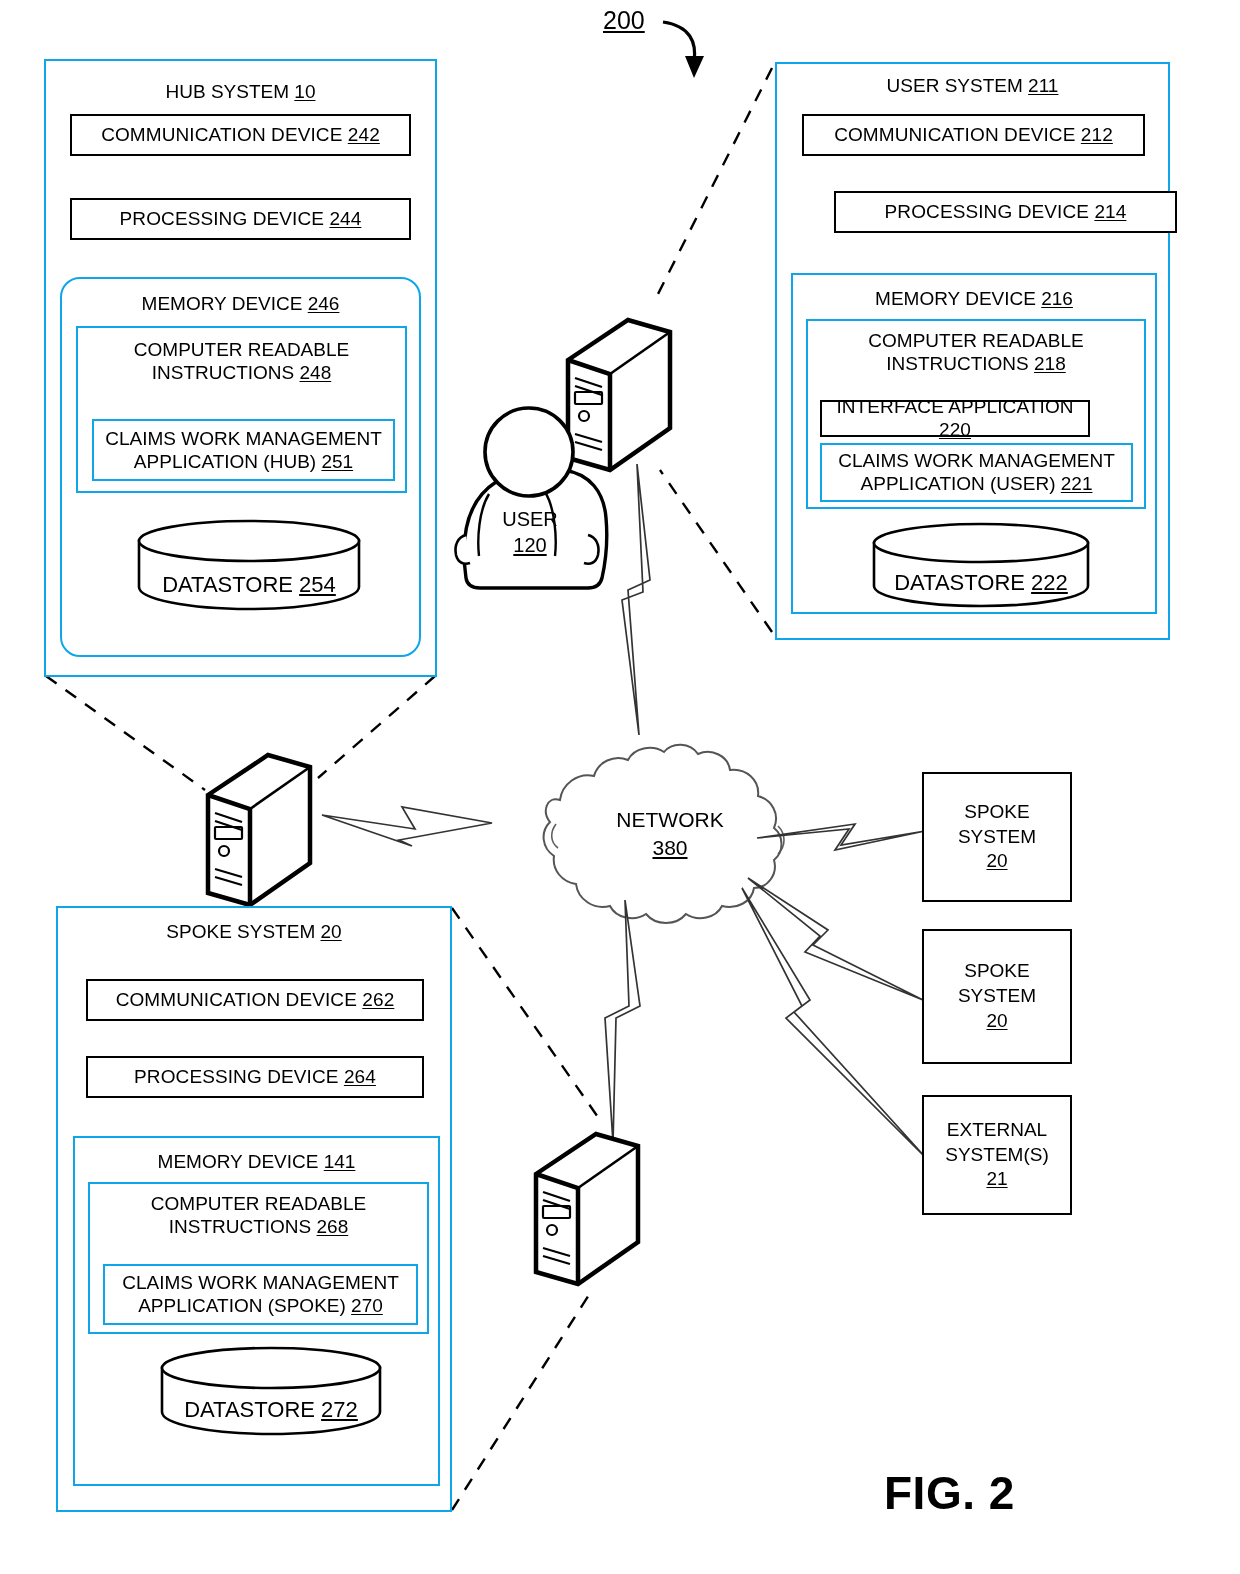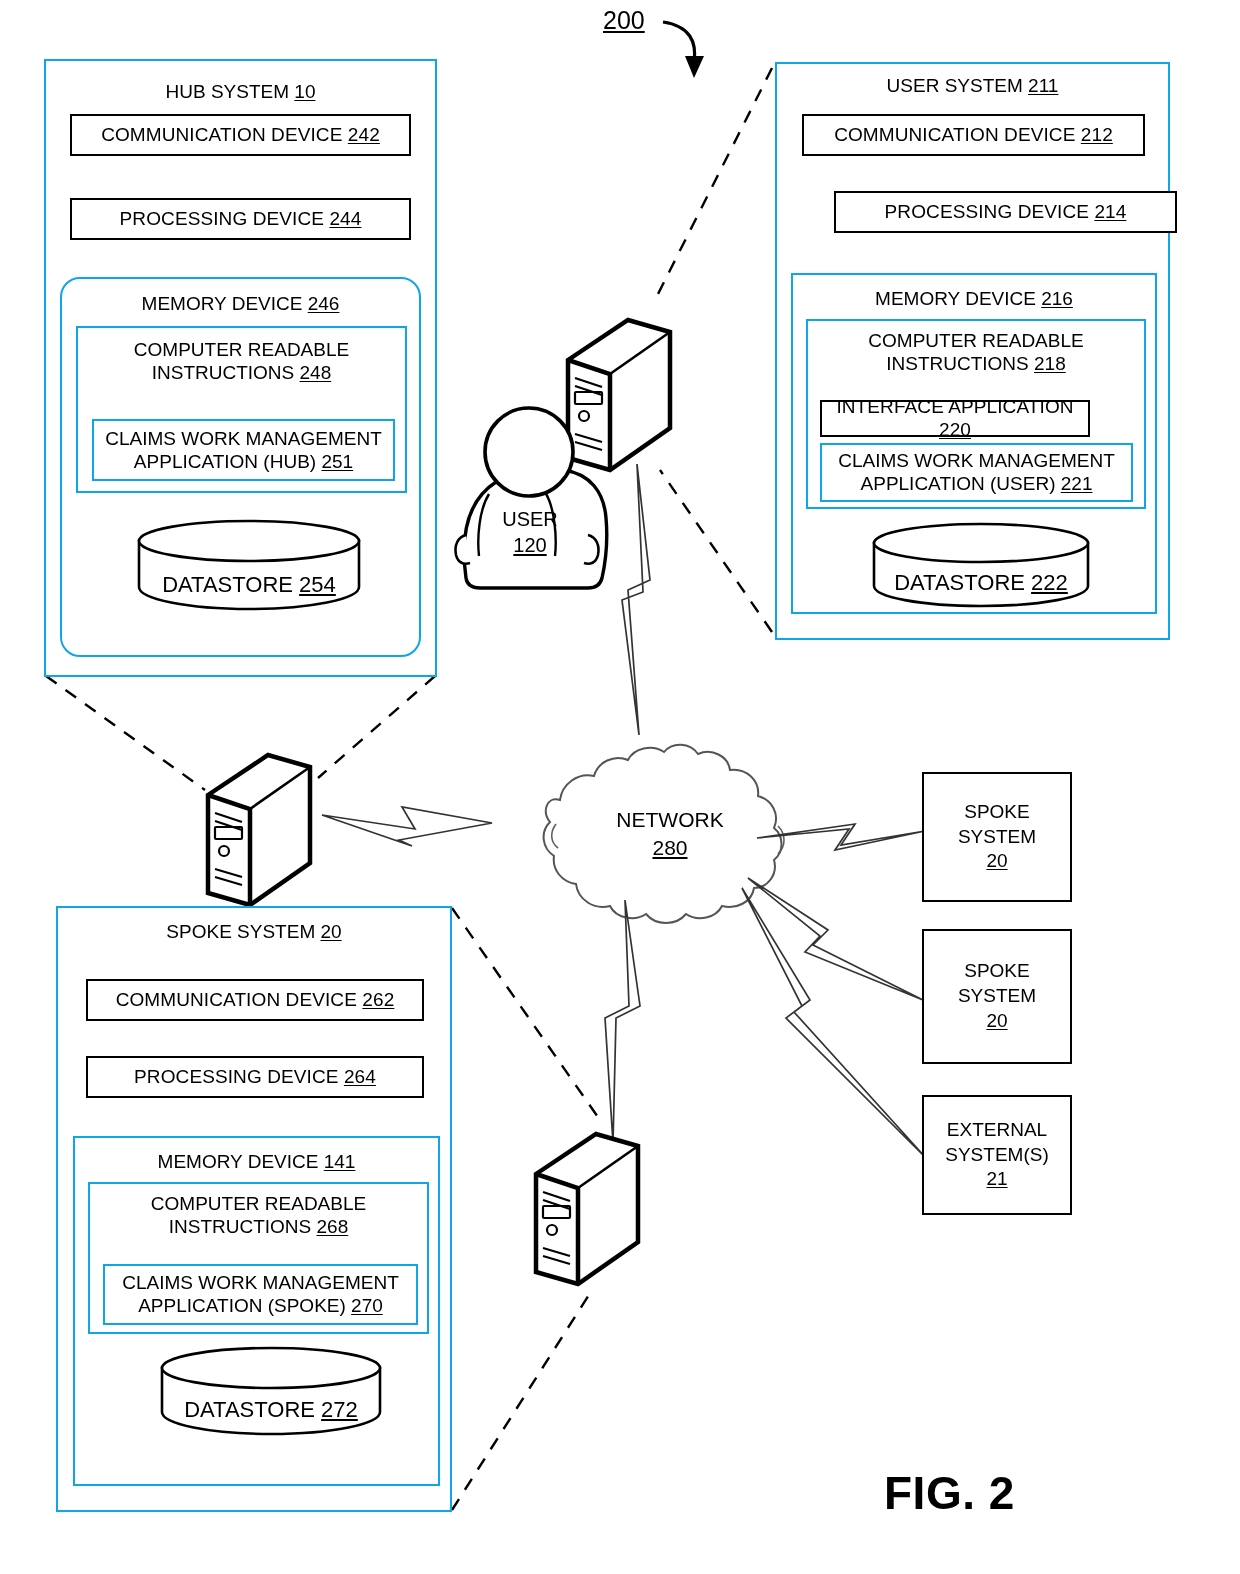--- a/index.html
+++ b/index.html
@@ -358,21 +358,21 @@
         </svg>
         <div class="cyl-text">
           <span>DATASTORE </span><span class="u">272</span>
         </div>
       </div>
     </div>
   </div>
 
   <div class="cloud-text" style="left:540px;top:806px;width:260px;">
     <div>NETWORK</div>
-    <div><span class="u">280</span></div>
+    <div><span class="u">380</span></div>
   </div>
 
   <div class="user-text" style="left:470px;top:506px;width:120px;">
     <div>USER</div>
     <div><span class="u">120</span></div>
   </div>
 
   <div class="sbox" style="left:922px;top:772px;width:150px;height:130px;">
     <div>
       <div>SPOKE</div>

